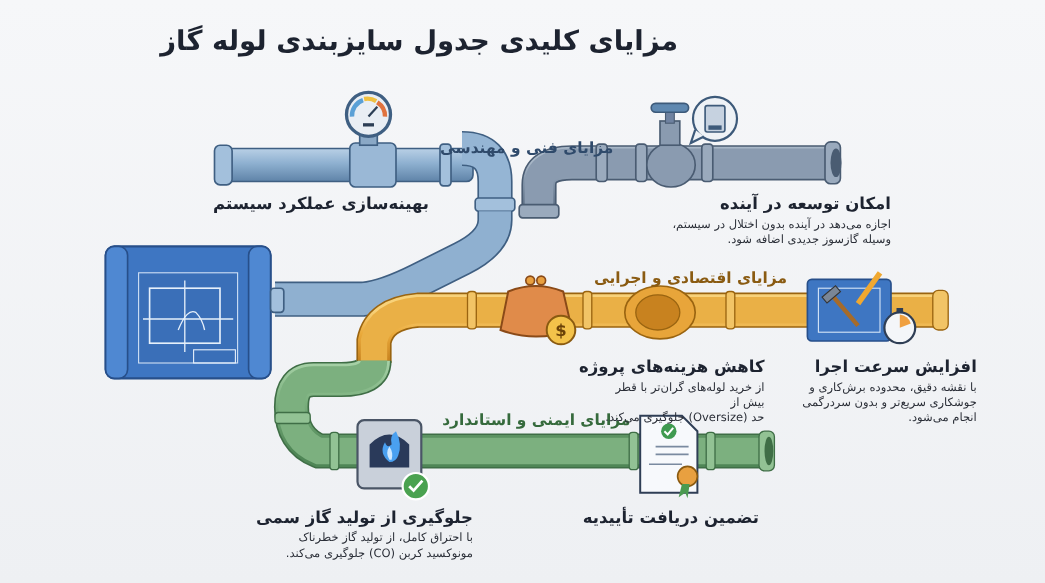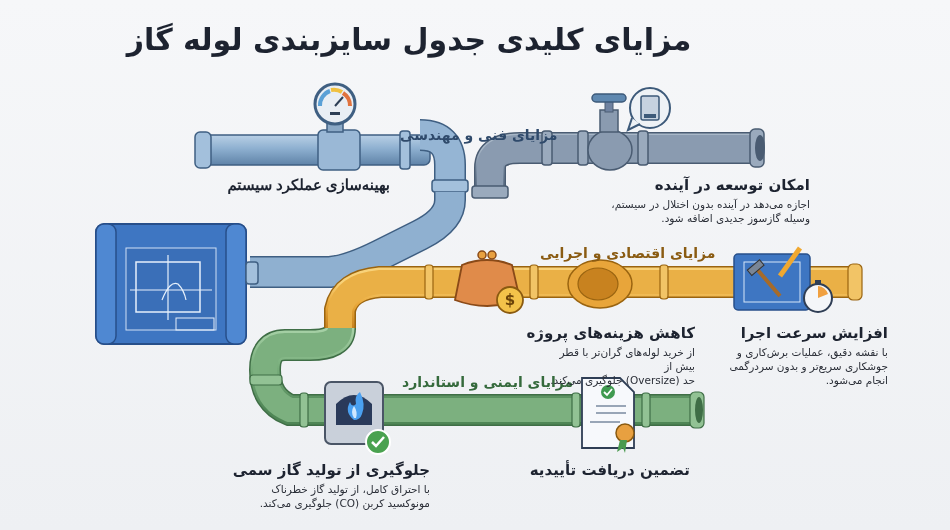--- a/index.html
+++ b/index.html
@@ -1,27 +1,27 @@
 <!DOCTYPE html>
 <html><head>
 <meta charset="utf-8">
 <style>
   html,body{margin:0;padding:0;}
   body{width:950px;height:530px;overflow:hidden;background:#f4f5f7;font-family:"DejaVu Sans","Liberation Sans",sans-serif;position:relative;}
   .canvas{position:absolute;left:0;top:0;width:950px;height:530px;background:linear-gradient(180deg,#f6f7f9 0%,#eef0f3 100%);}
   svg.pipes{position:absolute;left:0;top:0;}
-  .title{position:absolute;left:0;top:22px;width:762px;text-align:center;font-size:30px;font-weight:bold;color:#1d2330;direction:rtl;letter-spacing:0;margin-left:28px;}
+  .title{position:absolute;left:0;top:22px;width:762px;text-align:center;font-size:25px;font-weight:bold;color:#1d2330;direction:rtl;letter-spacing:0;}
   .cat{position:absolute;direction:rtl;font-weight:bold;font-size:14px;white-space:nowrap;}
   .cat.tech{left:400px;top:104px;color:#2f4a6b;margin-top:23px;}
   .cat.econ{left:540px;top:245px;color:#8a5b12;}
   .cat.safe{left:402px;top:374px;color:#356a3c;}
   .block{position:absolute;direction:rtl;text-align:right;color:#1d2330;}
   .block h3{margin:0;font-size:15px;font-weight:bold;line-height:20px;white-space:nowrap;}
   .block p{margin:2px 0 0 0;font-size:10.5px;line-height:14px;color:#2b2f38;white-space:pre-line;}
-  .b1{left:200px;top:175px;width:190px;font-family:Liberation Serif, serif;}
+  .b1{left:200px;top:175px;width:190px;}
   .b2{left:590px;top:175px;width:220px;}
   .b3{left:545px;top:323px;width:150px;}
   .b4{left:700px;top:323px;width:188px;text-align:right;}
   .b5{left:225px;top:460px;width:205px;}
   .b6{left:505px;top:460px;width:185px;}
 </style>
 </head>
 <body>
 
 <div class="canvas">
@@ -191,21 +191,21 @@
   <p>از خرید لوله‌های گران‌تر با قطر بیش از
 حد (Oversize) جلوگیری می‌کند.</p>
 </div>
 <div class="block b2">
   <h3>امکان توسعه در آینده</h3>
   <p>اجازه می‌دهد در آینده بدون اختلال در سیستم،
 وسیله گازسوز جدیدی اضافه شود.</p>
 </div>
 <div class="block b4">
   <h3>افزایش سرعت اجرا</h3>
-  <p>با نقشه دقیق، عملیات برش‌کاری و
+  <p>با نقشه دقیق، محدوده برش‌کاری و
 جوشکاری سریع‌تر و بدون سردرگمی
 انجام می‌شود.</p>
 </div>
 <div class="block b5">
   <h3>جلوگیری از تولید گاز سمی</h3>
   <p>با احتراق کامل، از تولید گاز خطرناک
 مونوکسید کربن (CO) جلوگیری می‌کند.</p>
 </div>
 <div class="block b6">
   <h3>تضمین دریافت تأییدیه</h3>

